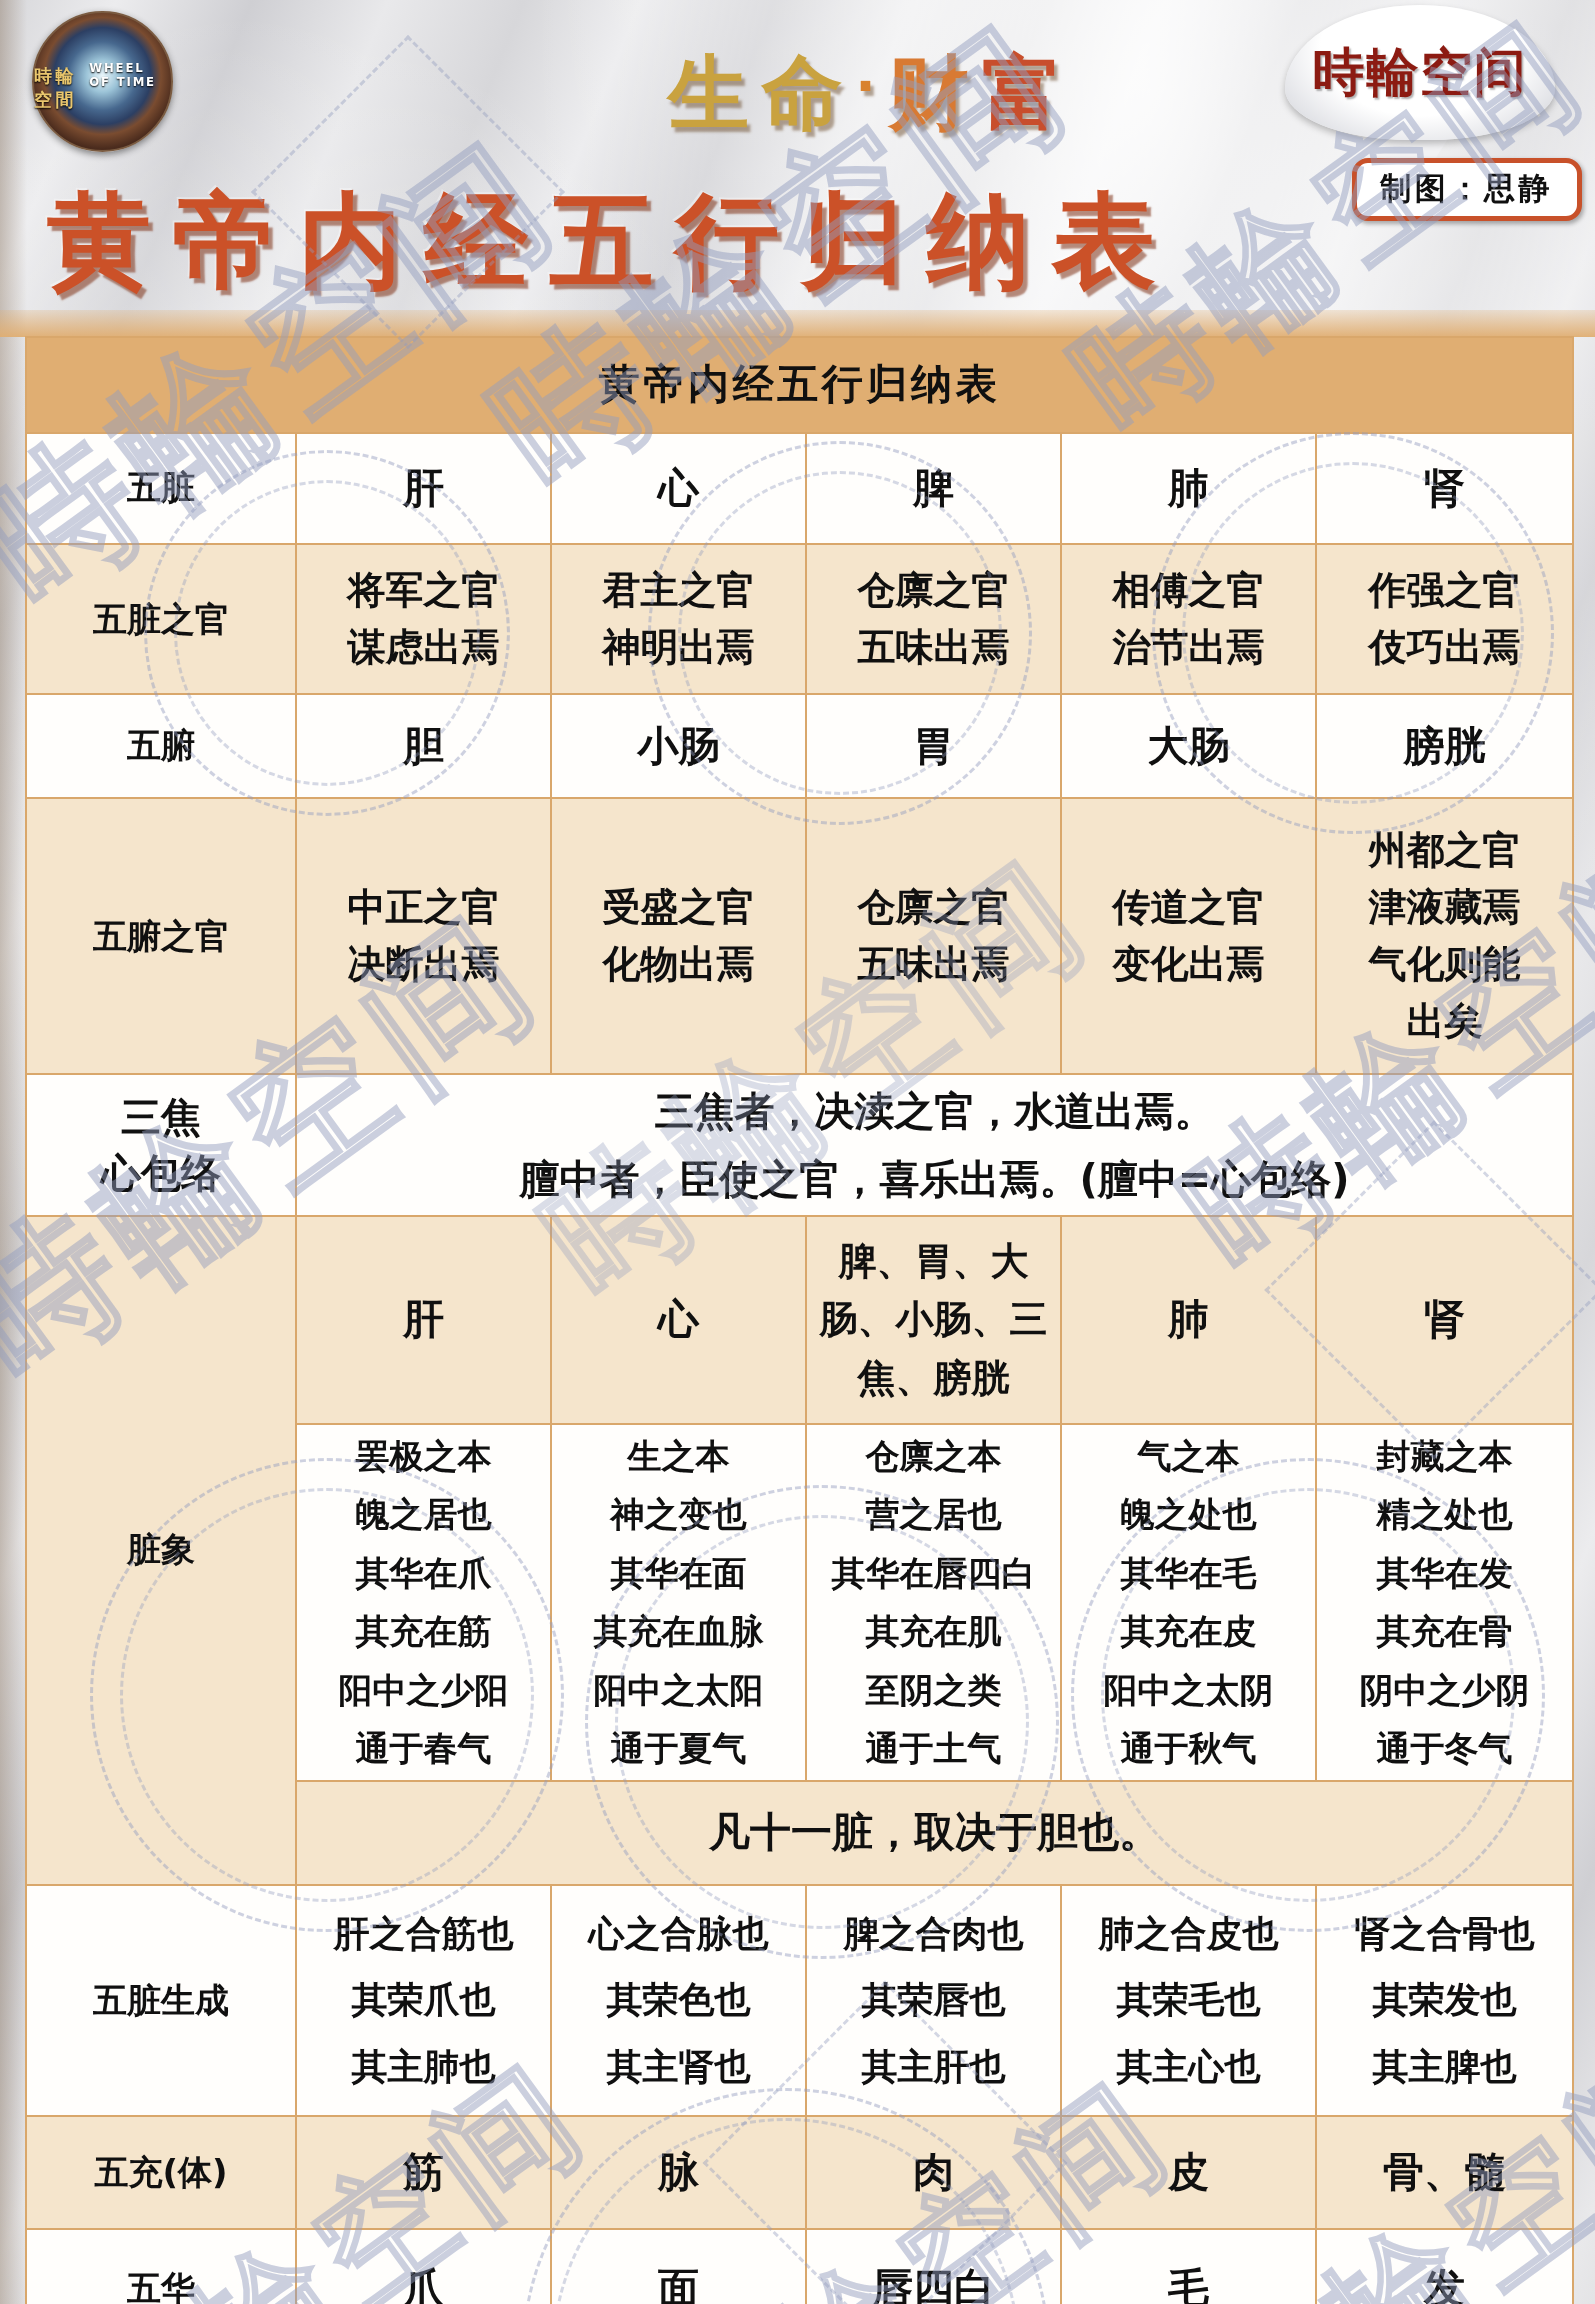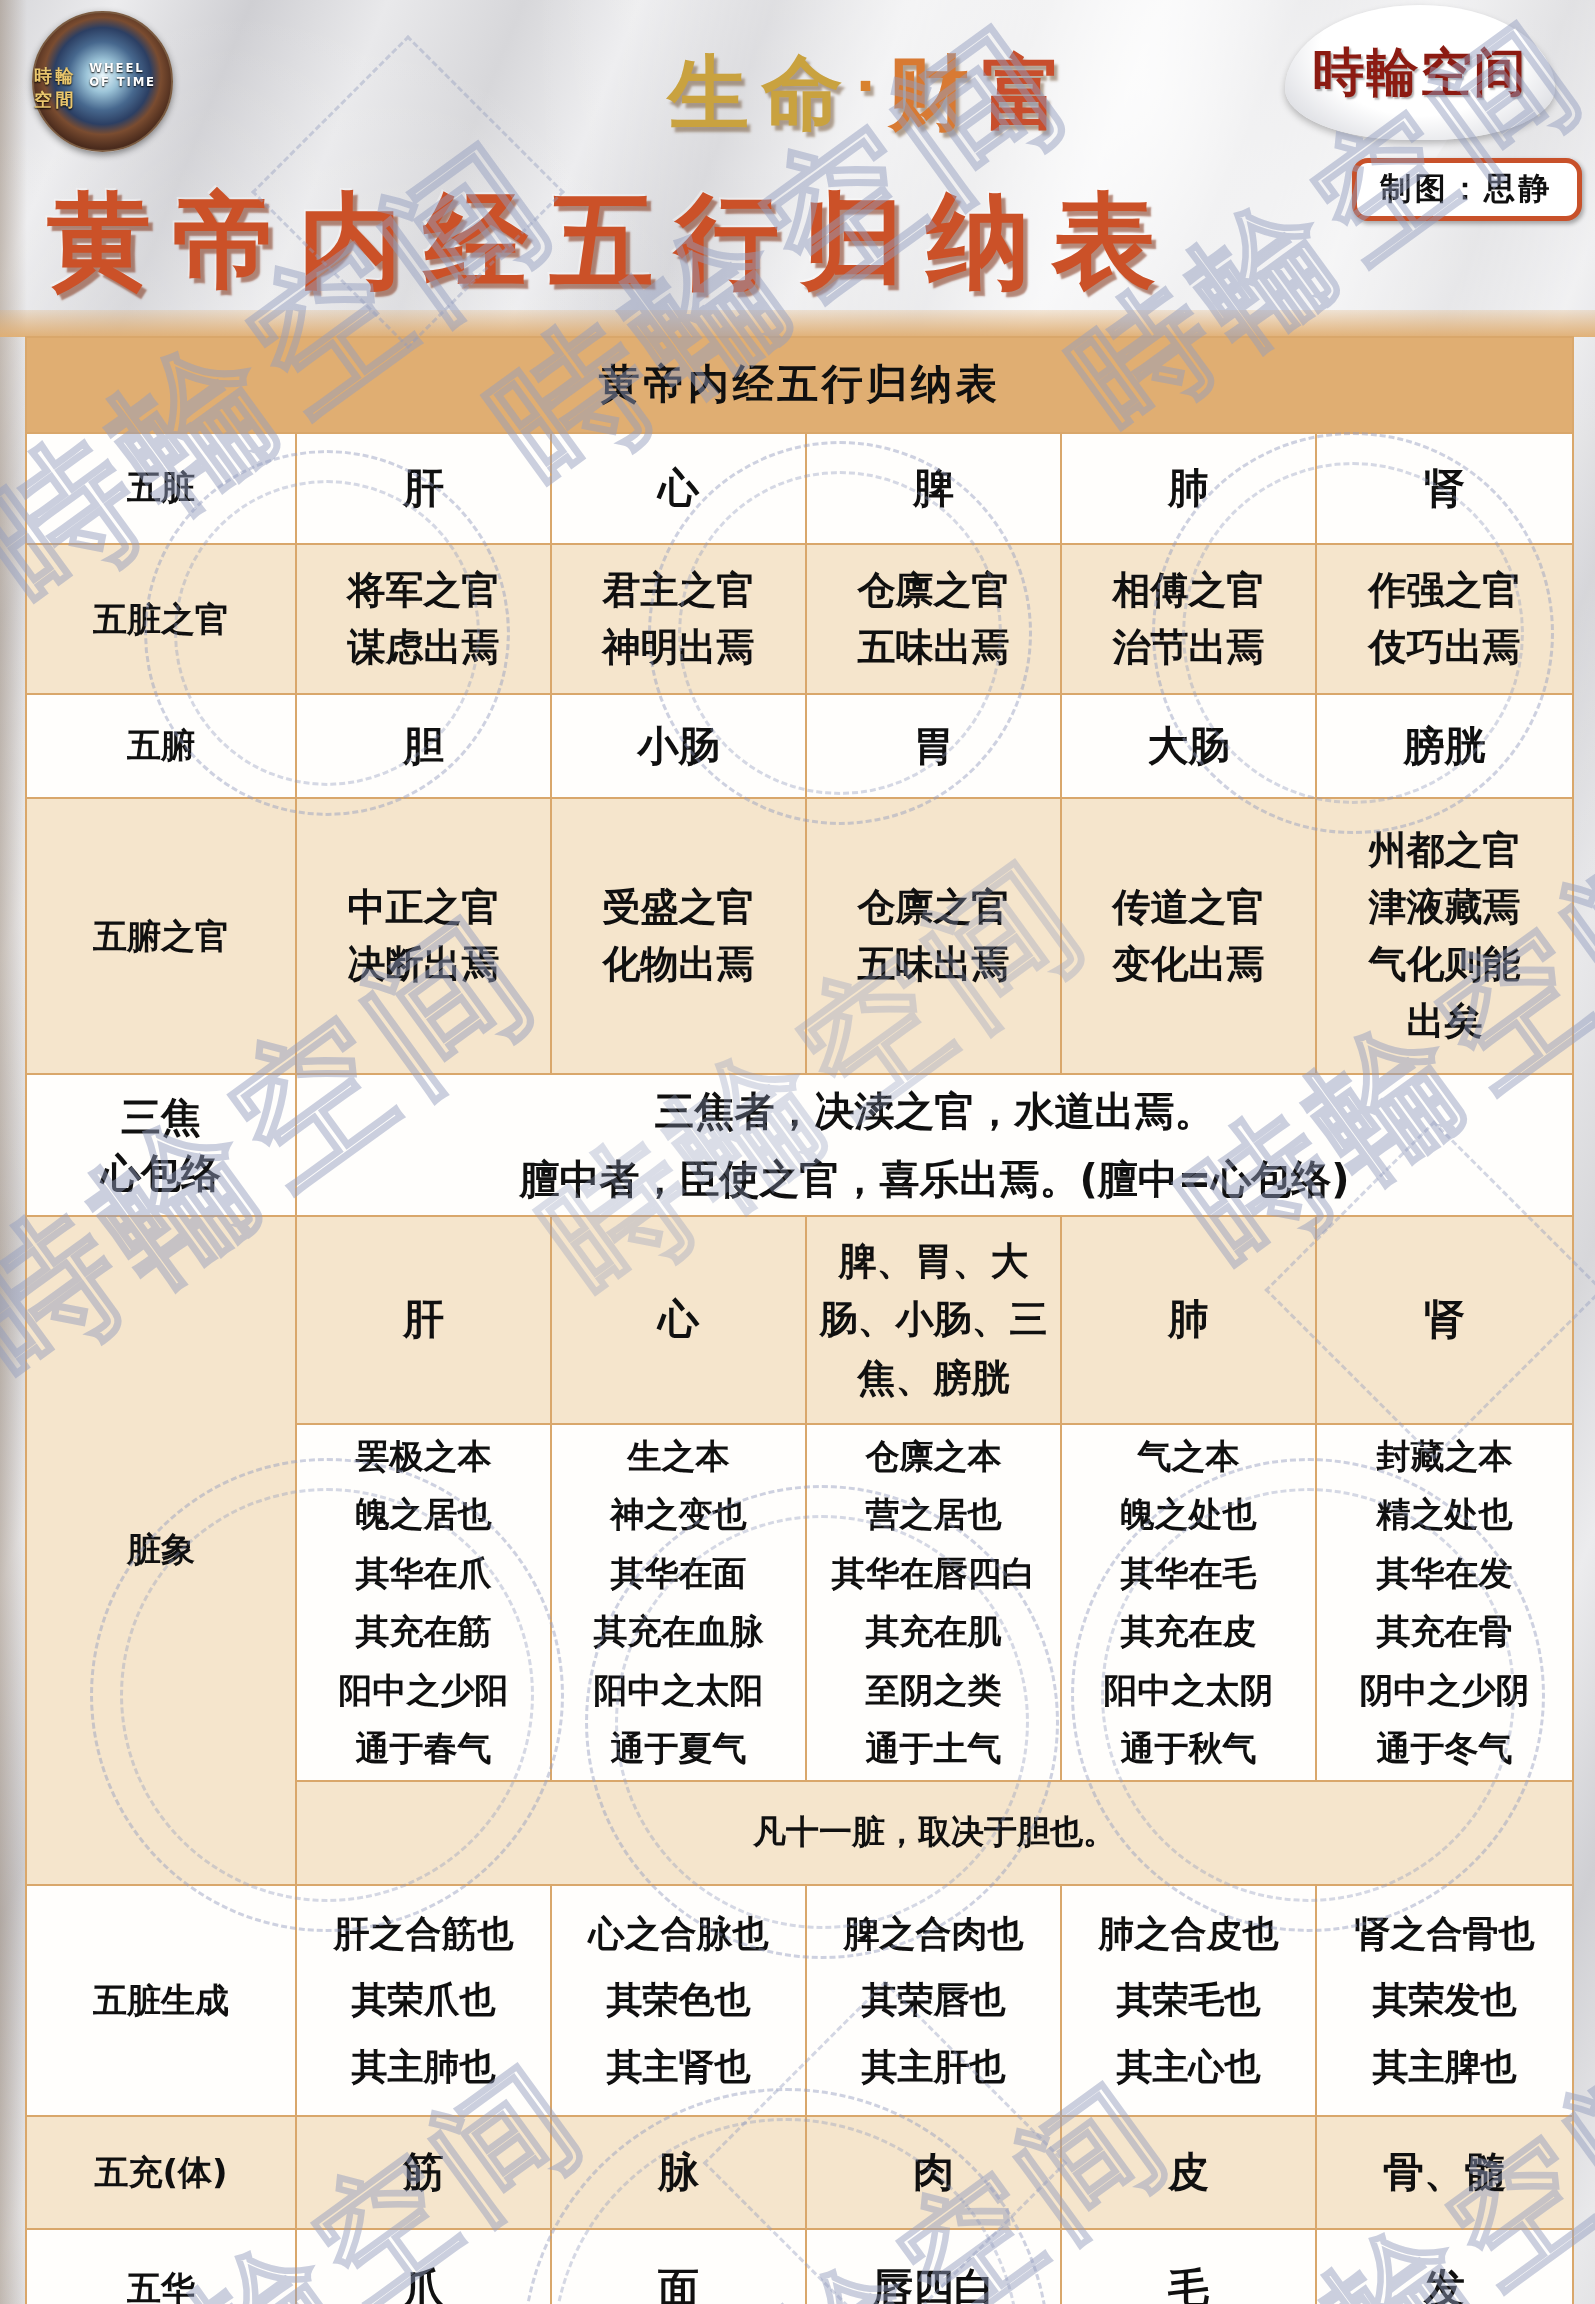--- a/index.html
+++ b/index.html
@@ -76,21 +76,21 @@
   .bg-wh{background:#fffefc;}
   .r-title td{height:90px;font-size:41px;letter-spacing:3.6px;}
   .r-organs td{height:106px;font-size:41px;}
   .r-guan td{height:144px;font-size:38px;line-height:1.5;}
   .r-fu td{height:99px;font-size:41px;}
   .r-fuguan td{height:270px;font-size:38px;line-height:1.5;}
   .r-sanjiao td{height:135px;font-size:40px;line-height:1.7;}
   .r-zx-organs td{height:203px;font-size:41px;}
   td.long-organs{font-size:38px;line-height:1.55;padding:0 12.6px;}
   .r-zx-detail td{height:342px;font-size:34px;line-height:1.72;}
-  .r-note td{height:99px;font-size:33px;margin-top:32px;}
+  .r-note td{height:99px;font-size:41px;margin-top:32px;}
   .r-sheng td{height:225px;font-size:36px;line-height:1.85;}
   .r-chong td{height:108px;font-size:41px;}
   .r-hua td{height:113px;font-size:41px;}
   td.lbl{font-size:34px;}
   .r-guan td.lbl,.r-fuguan td.lbl{line-height:1.3;}
   .r-sanjiao td.lbl{font-size:40px;line-height:1.4;}
 
   
   .wm{position:absolute;z-index:40;pointer-events:none;}
   .wm-text{font-weight:900;white-space:nowrap;letter-spacing:12.6px;color:transparent;

